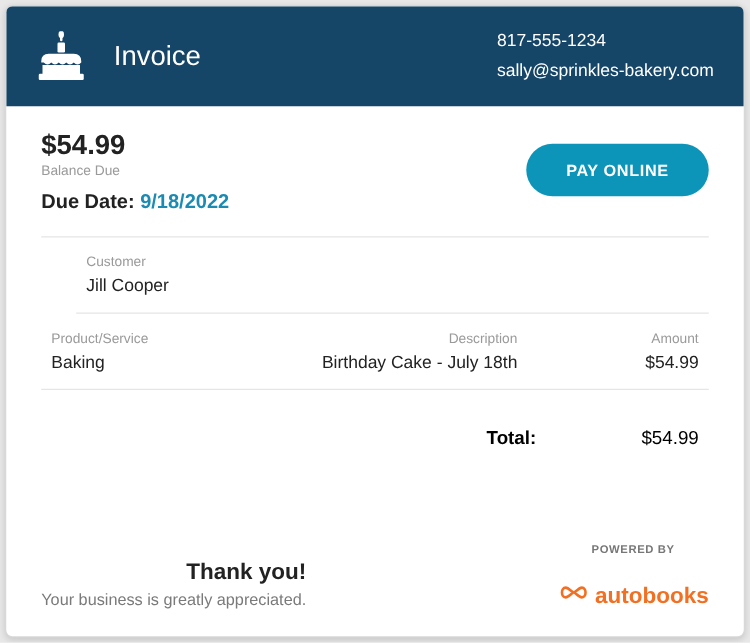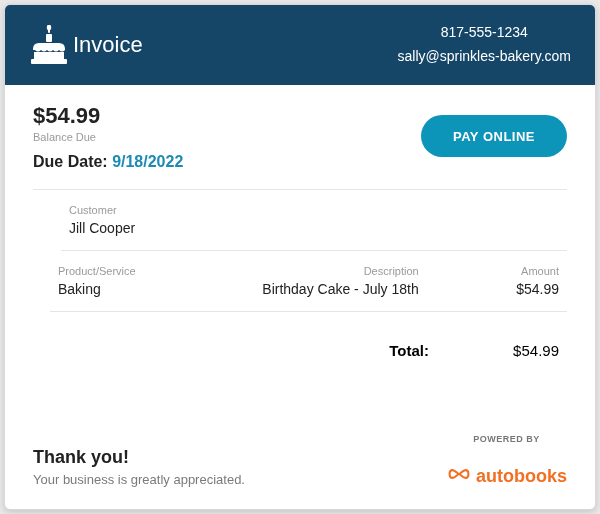--- a/index.html
+++ b/index.html
@@ -8,49 +8,49 @@
     width: 592px; height: 506px; margin: 4px; background: #fff;
     border: 1px solid #d8d8d8; border-radius: 6px; overflow: hidden;
     box-shadow: 0 2px 6px rgba(0,0,0,0.15);
     display: flex; flex-direction: column;
   }
   .header {
     background: #154567; color: #fff; height: 80px;
     display: flex; align-items: center; justify-content: space-between;
     padding: 0 24px;
   }
-  .header-left { display: flex; align-items: center; gap: 4px; }
+  .header-left { display: flex; align-items: center; gap: 22px; }
   .logo-icon { width: 40px; height: 40px; }
   .invoice-title { font-size: 22px; font-weight: 400; }
-  .header-right { text-align: center; font-size: 14px; line-height: 1.7; }
+  .header-right { text-align: left; font-size: 14px; line-height: 1.7; }
   .body { padding: 18px 28px 16px 28px; flex: 1; display: flex; flex-direction: column; }
   .summary-row { display: flex; justify-content: space-between; align-items: flex-start; }
   .balance { }
   .amount-big { font-size: 22px; font-weight: 700; color: #222; }
   .sublabel { font-size: 11px; color: #9a9a9a; margin-top: 2px; }
   .due-line { font-size: 16px; font-weight: 700; color: #222; margin-top: 10px; }
   .due-line .date { color: #1b8bb4; font-weight: 700; }
   .pay-btn {
     background: #0d94b9; color: #fff; border: none; border-radius: 22px;
     padding: 0 32px; height: 42px; font-size: 13px; font-weight: 700;
     letter-spacing: 0.5px; cursor: pointer; margin-top: 12px;
   }
   .hr { border: none; border-top: 1px solid #e5e5e5; margin: 18px 0 0 0; }
   .section { padding: 14px 8px 14px 8px; border-bottom: 1px solid #e5e5e5; margin-left: 28px; }
   .col-label { font-size: 11px; color: #9a9a9a; margin-bottom: 4px; }
   .col-val { font-size: 14px; color: #222; }
-  .line-items { display: flex; padding: 14px 8px; border-bottom: 1px solid #e5e5e5; margin-left: 17px; }
+  .line-items { display: flex; padding: 14px 8px; border-bottom: 1px solid #e5e5e5; }
   .li-col1 { width: 28%; }
   .li-col2 { width: 44%; text-align: right; }
   .li-col3 { width: 28%; text-align: right; }
   .totals-row { display: flex; justify-content: flex-end; padding: 30px 8px 10px 8px; gap: 50px; font-size: 15px; }
   .totals-row .lbl { font-weight: 700; }
   .totals-row .val { width: 80px; text-align: right; }
   .footer { display: flex; justify-content: space-between; align-items: flex-end; margin-top: auto; padding: 0 0 6px 0; }
-  .thanks-title { font-size: 18px; font-weight: 700; color: #222; margin-bottom: 4px; }
+  .thanks-title { font-size: 18px; font-weight: 700; color: #222; margin-bottom: 4px; text-align: right; }
   .thanks-sub { font-size: 13px; color: #7a7a7a; }
   .powered { display: flex; align-items: center; gap: 22px; flex-direction: column; }
   .powered-label { font-size: 9px; color: #777; letter-spacing: 0.5px; font-weight: 700; }
   .autobooks { display: flex; align-items: flex-end; gap: 4px; color: #f36f21; font-weight: 700; font-size: 18px; }
   .autobooks svg { width: 26px; height: 16px; }
 </style>
 </head>
 <body>
 
 <div class="card">

